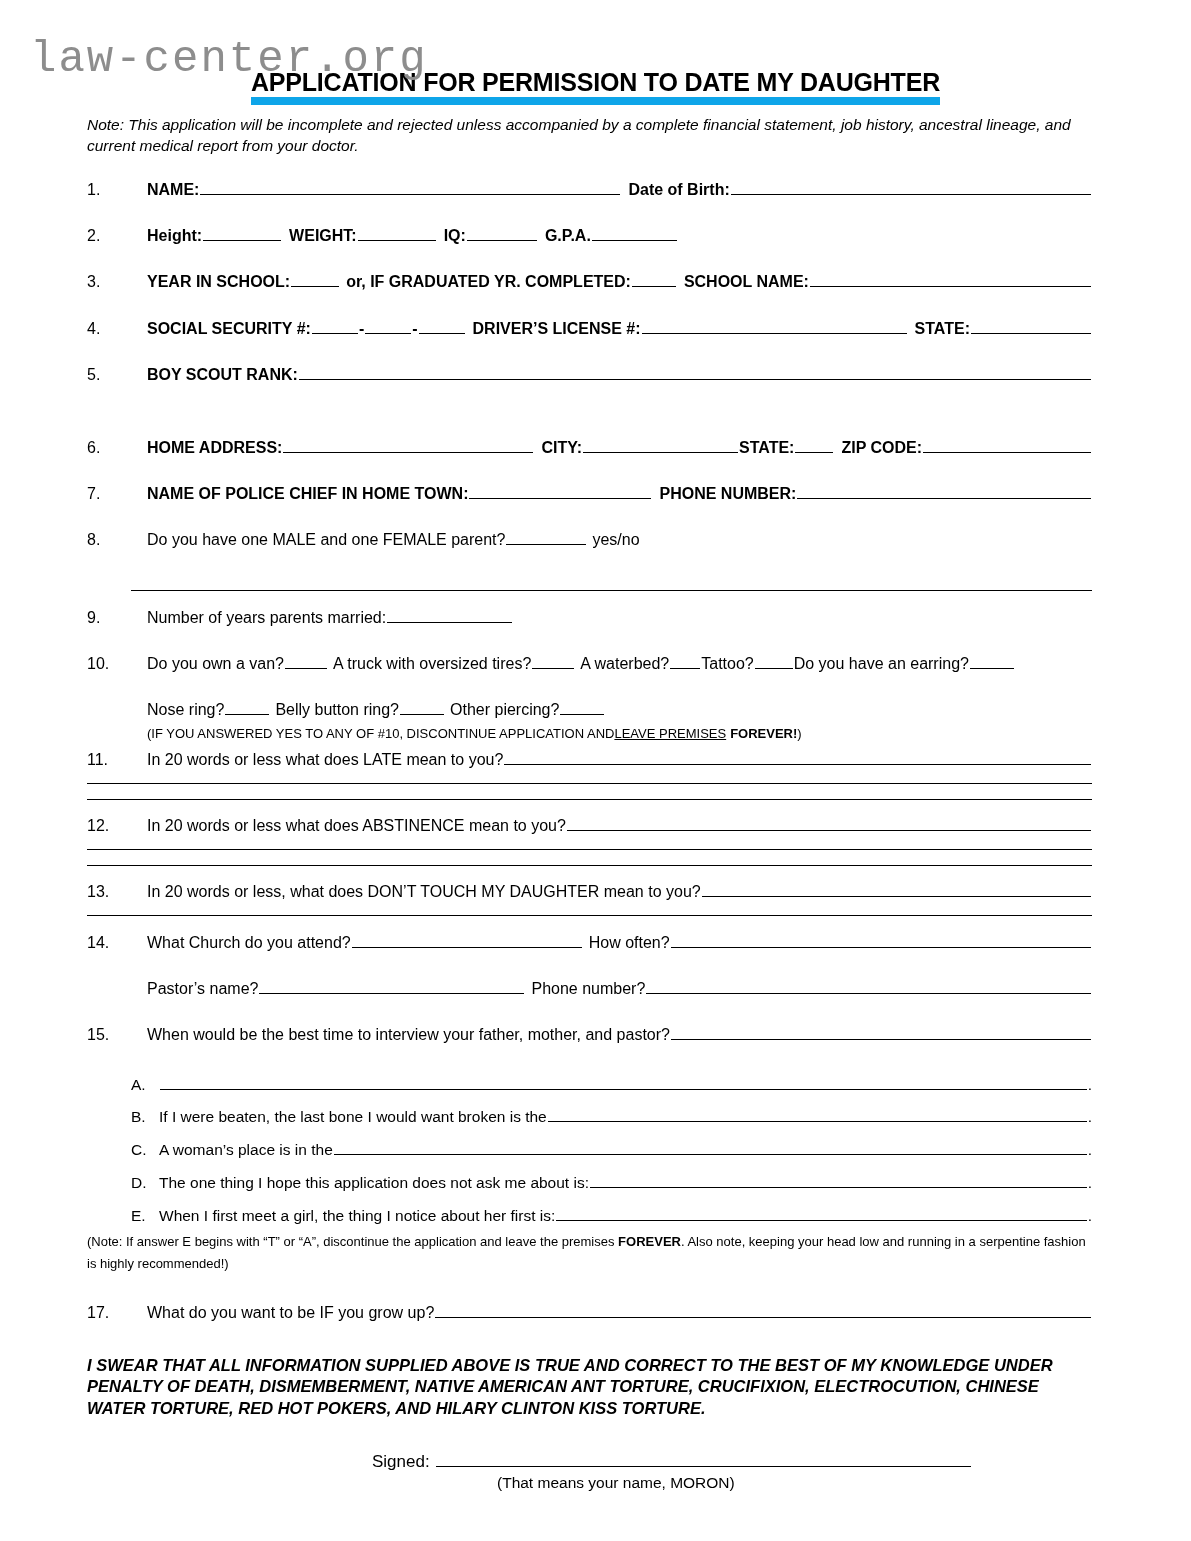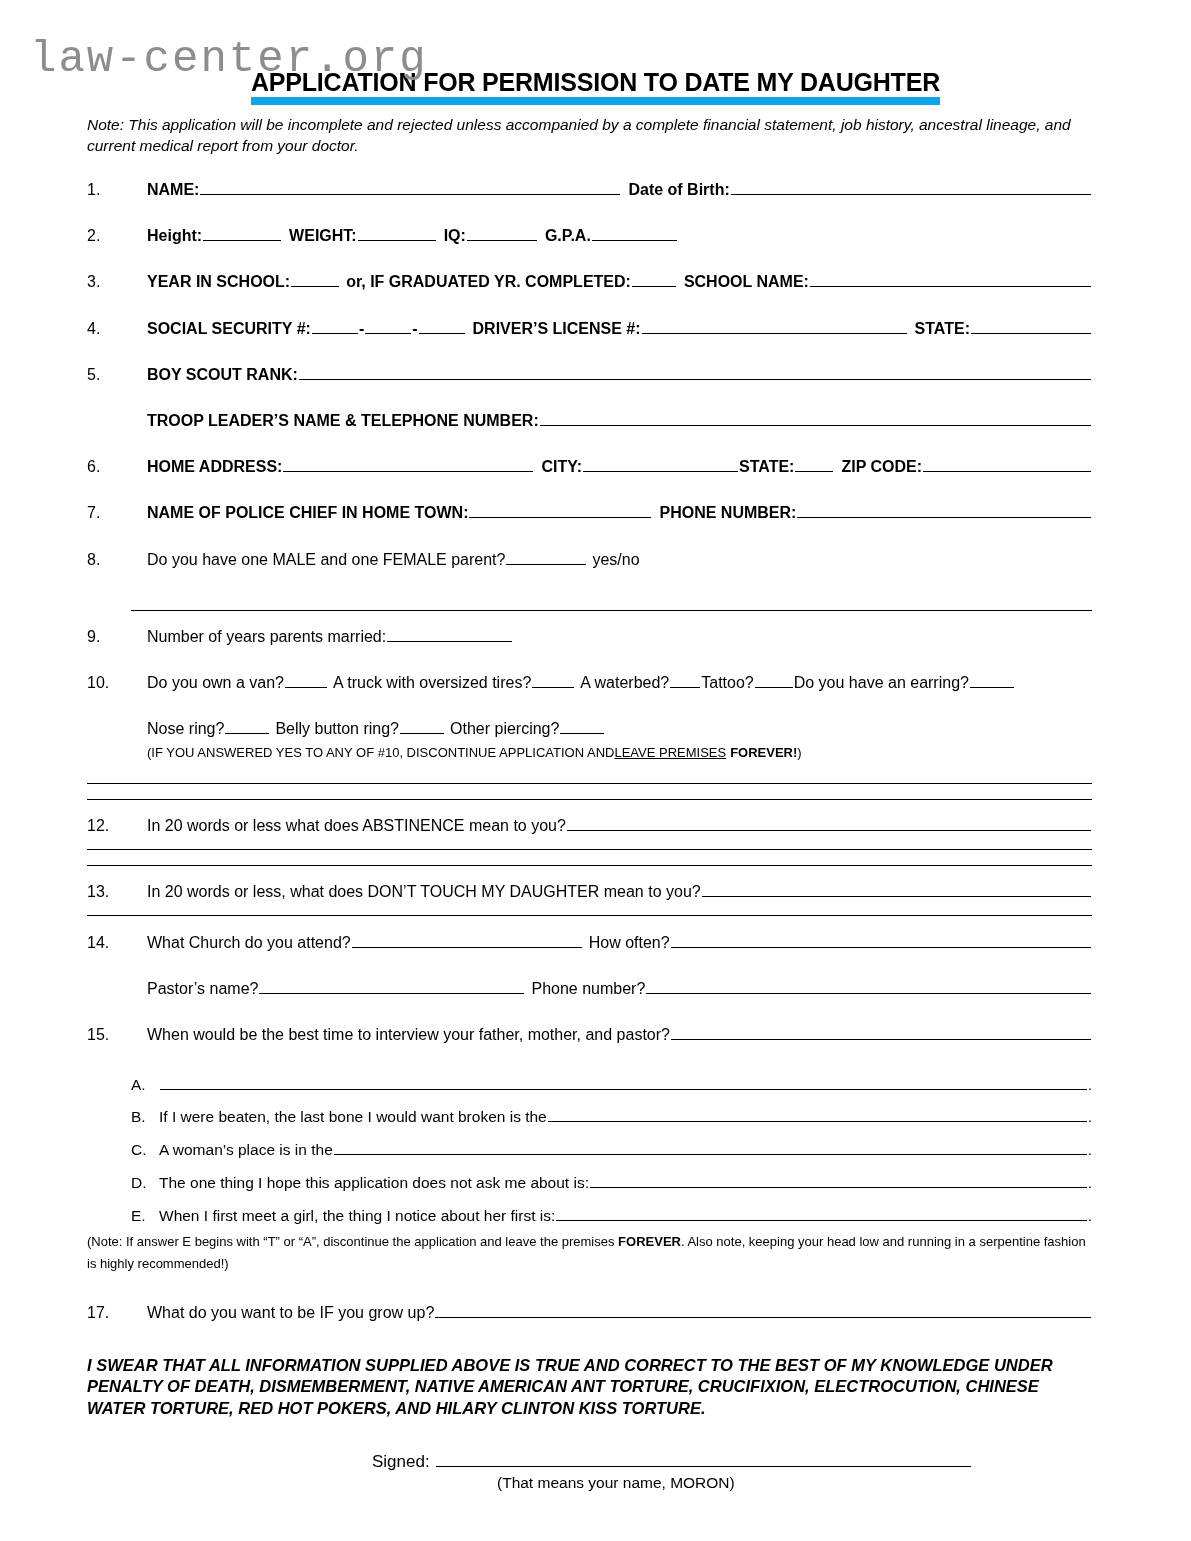--- a/index.html
+++ b/index.html
@@ -251,27 +251,20 @@
 
     <div class="row">
       <div class="num">5.</div>
       <div class="bodycell">
         <span class="b">BOY SCOUT RANK:</span>
         <span class="blank grow"></span>
       </div>
     </div>
     <div class="rowspace"></div>
 
-    <div class="row">
-      <div class="num indent"></div>
-      <div class="bodycell">
-        <span class="b">TROOP LEADER’S NAME &amp; TELEPHONE NUMBER:</span>
-        <span class="blank grow"></span>
-      </div>
-    </div>
     <div class="rowspace"></div>
 
     <div class="row">
       <div class="num">6.</div>
       <div class="bodycell">
         <span class="b">HOME ADDRESS:</span>
         <span class="blank" style="width:250px"></span>
         <span class="gap" style="width:7px"></span>
         <span class="b">CITY:</span>
         <span class="blank" style="width:155px"></span>
@@ -359,20 +352,27 @@
       <div class="bodycell tiny">
         <span>(IF YOU ANSWERED YES TO ANY OF #10, DISCONTINUE APPLICATION AND </span>
           <span class="u">LEAVE PREMISES</span>
           <span class="gap" style="width:4px"></span>
           <span class="b">FOREVER!</span>
           <span>)</span>
       </div>
     </div>
     <div class="spacer-sm"></div>
 
+    <div class="row">
+      <div class="num">11.</div>
+      <div class="bodycell">
+        <span class="reg">In 20 words or less what does LATE mean to you?</span>
+        <span class="blank grow"></span>
+      </div>
+    </div>
     <div class="spacer-md"></div>
     <div class="ruleline" style="margin-left:0"></div>
     <div class="spacer-md"></div>
     <div class="ruleline" style="margin-left:0"></div>
     <div class="spacer-md"></div>
 
     <div class="row">
       <div class="num">12.</div>
       <div class="bodycell">
         <span class="reg">In 20 words or less what does ABSTINENCE mean to you?</span>

